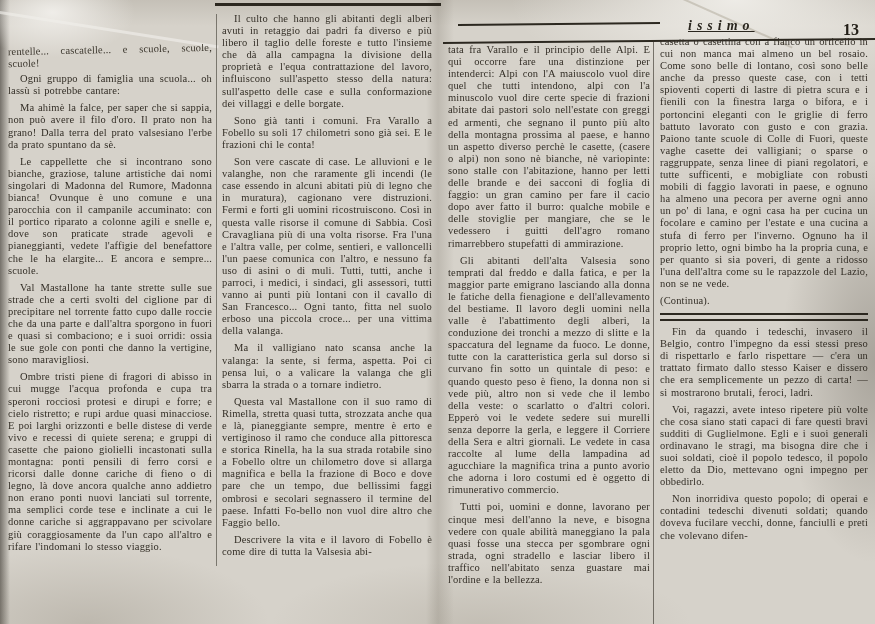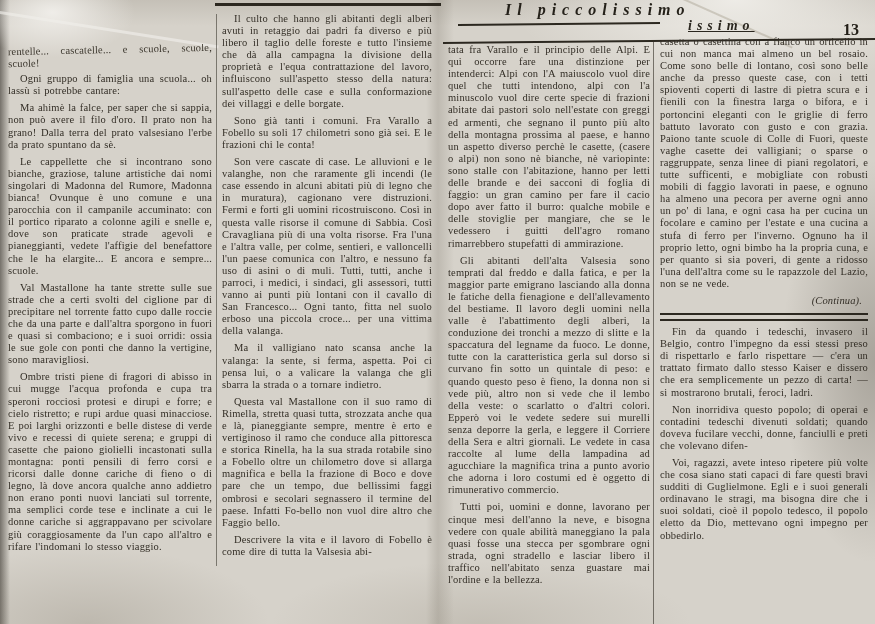--- a/index.html
+++ b/index.html
@@ -29,21 +29,21 @@
   }
   #col-1{left:8px;  top:44px; width:204px;height:522px;}
   #col-2{left:222px; top:13px; width:210px;height:562px;}
   #col-3{left:448px; top:44px; width:202px;height:578px;}
   #col-4{left:660px; top:36px; width:208px;height:586px;}
   .para{margin:0 0 5px 0;text-indent:12px;}
   .para.frag{text-indent:0;transform:rotate(-1.2deg);color:#3a352c;}
   .para.verse{font-style:italic;font-weight:bold;text-align:left;text-indent:0;
               margin:4px 0 7px 22px;}
   .para.noindent{text-indent:0;}
-  .para.continua{text-align:right;font-style:italic;text-indent:0;margin:2px 6px 6px 0;}
+  .para.continua{text-align:left;text-indent:0;margin:2px 6px 6px 0;}
   .headline{
     font-size:28px;font-weight:bold;line-height:30px;margin:4px 0 7px 0;
     letter-spacing:.5px;color:#221e17;white-space:nowrap;
   }
   .double-rule{height:4px;border-top:2px solid #2c2820;border-bottom:2px solid #2c2820;
                margin:4px 0 5px 0;}
   .rule{position:absolute;background:#2c2820;}
   #rule-top-left{left:215px;top:3px;width:226px;height:3px;}
   #divider-1{left:216px;top:14px;width:1px;height:552px;background:rgba(48,43,35,.55);}
   #divider-2{left:653px;top:40px;width:1px;height:584px;background:rgba(48,43,35,.6);}
@@ -68,21 +68,20 @@
 </head>
 <body>
 
 <div class="page">
 
   <div class="crease" id="crease-tl"></div>
   <div class="crease" id="crease-tr"></div>
 
   <div class="rule" id="rule-top-left"></div>
 
-  <div class="masthead">Il piccolissimo</div>
   <div class="rule" id="masthead-underline"></div>
   <div class="masthead-echo">issimo</div>
   <div class="rule" id="header-rule-long"></div>
   <div class="page-number">13</div>
 
   <div class="rule" id="divider-1"></div>
   <div class="rule" id="divider-2"></div>
 
   <div class="column" id="col-1">
       <p class="para frag">rentelle... cascatelle... e scuole, scuole, scuole!</p>
@@ -109,18 +108,18 @@
     </div>
 
   <div class="column" id="col-4">
     <div>
         <p class="para noindent">casetta o casettina con a fianco un orticello in cui non manca mai almeno un bel rosaio. Come sono belle di lontano, così sono belle anche da presso queste case, con i tetti spioventi coperti di lastre di pietra scura e i fienili con la finestra larga o bifora, e i portoncini eleganti con le griglie di ferro battuto lavorato con gusto e con grazia. Paiono tante scuole di Colle di Fuori, queste vaghe casette dei valligiani; o sparse o raggruppate, senza linee di piani regolatori, e tutte sufficenti, e mobigliate con robusti mobili di faggio lavorati in paese, e ognuno ha almeno una pecora per averne ogni anno un po' di lana, e ogni casa ha per cucina un focolare e camino per l'estate e una cucina a stufa di ferro per l'inverno. Ognuno ha il proprio letto, ogni bimbo ha la propria cuna, e per quanto si sia poveri, di gente a ridosso l'una dell'altra come su le rapazzole del Lazio, non se ne vede.</p>
         <p class="para continua">(Continua).</p>
       </div>
     <div class="double-rule"></div>
     <div>
         <p class="para normal">Fin da quando i tedeschi, invasero il Belgio, contro l'impegno da essi stessi preso di rispettarlo e farlo rispettare — c'era un trattato firmato dallo stesso Kaiser e dissero che era semplicemente un pezzo di carta! — si mostrarono brutali, feroci, ladri.</p>
+        <p class="para normal">Voi, ragazzi, avete inteso ripetere più volte che cosa siano stati capaci di fare questi bravi sudditi di Guglielmone. Egli e i suoi generali ordinavano le stragi, ma bisogna dire che i suoi soldati, cioè il popolo tedesco, il popolo eletto da Dio, mettevano ogni impegno per obbedirlo.</p>
         <p class="para normal">Non inorridiva questo popolo; di operai e contadini tedeschi divenuti soldati; quando doveva fucilare vecchi, donne, fanciulli e preti che volevano difen-</p>
-        <p class="para normal">Voi, ragazzi, avete inteso ripetere più volte che cosa siano stati capaci di fare questi bravi sudditi di Guglielmone. Egli e i suoi generali ordinavano le stragi, ma bisogna dire che i suoi soldati, cioè il popolo tedesco, il popolo eletto da Dio, mettevano ogni impegno per obbedirlo.</p>
       </div>
   </div>
 
 </div>
 
 </body></html>

